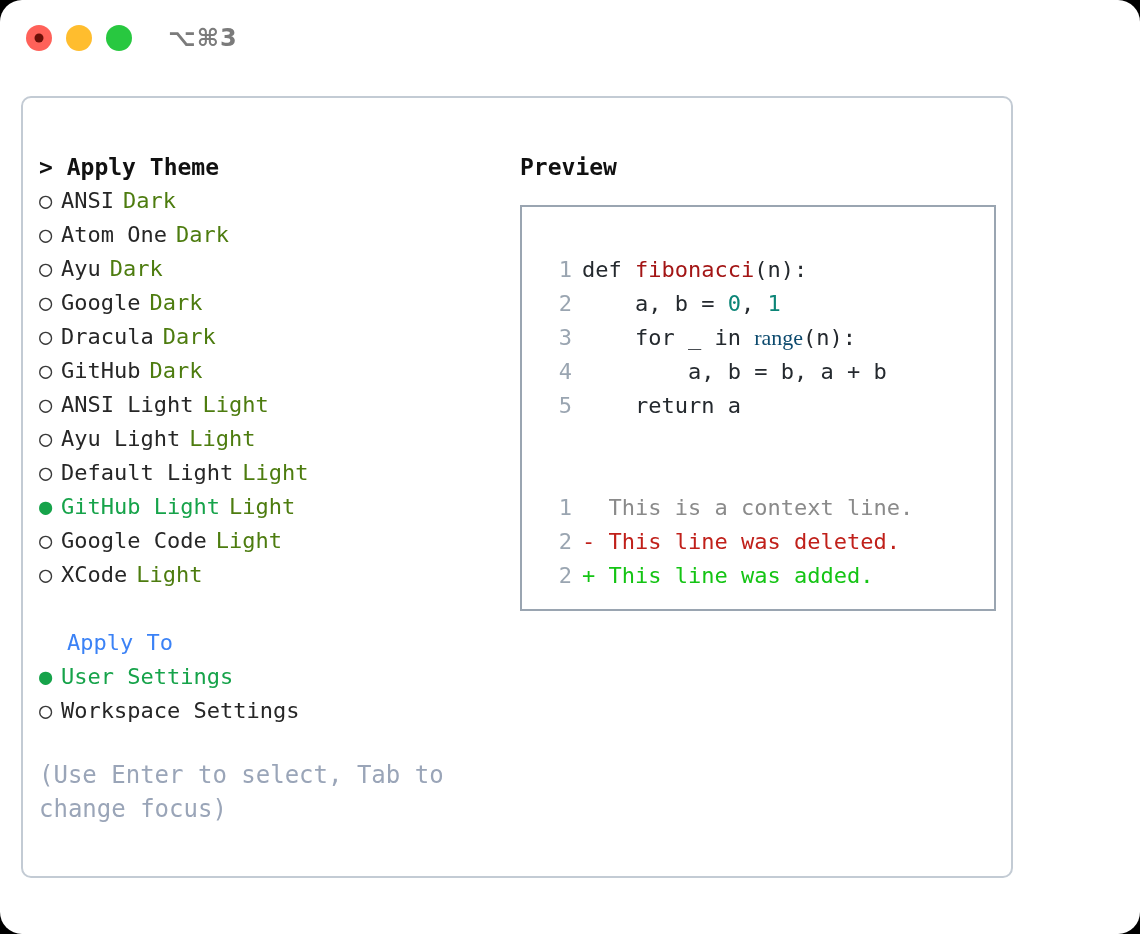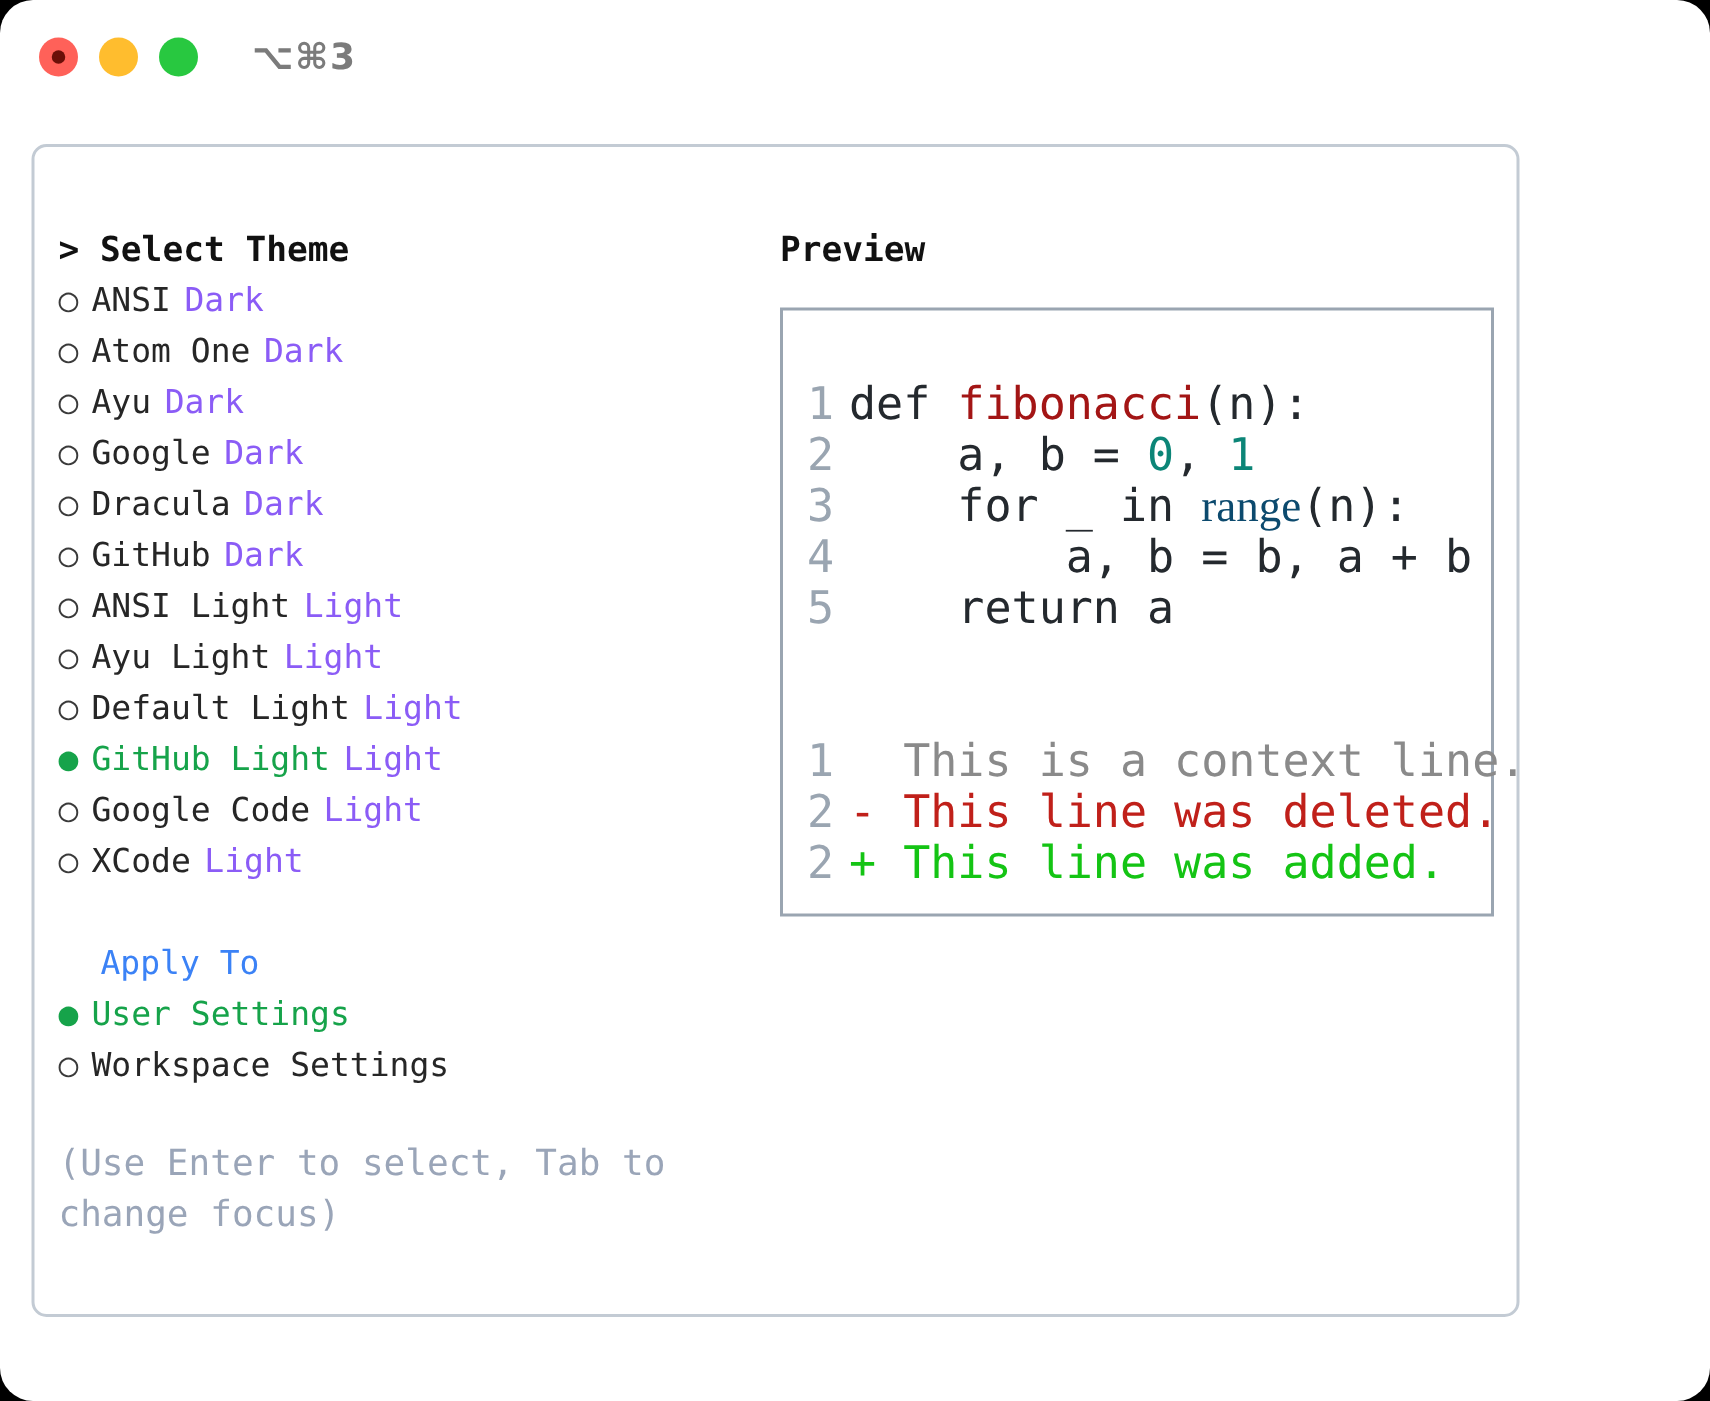--- a/index.html
+++ b/index.html
@@ -129,21 +129,21 @@
     text-align: left;
     font-size: 22px;
     line-height: 34px;
   }
   .bullet-off { color: #3a3a3a; }
   .bullet-on  { color: #16a34a; }
 
   .row-label { color: #262626; }
   .row.selected .row-label { color: #16a34a; }
   .row-tag {
-    color: #8b5cf6;
+    color: #4d7c0f;
     margin-left: 9px;
   }
 
   .section-gap { height: 34px; }
 
   .apply-title {
     font-size: 22px;
     color: #3b82f6;
     line-height: 34px;
     padding-left: 28px;
@@ -181,23 +181,23 @@
     width: 476px;
     height: 406px;
     border: 2px solid #9aa5b1;
     box-sizing: border-box;
     background: #ffffff;
     position: relative;
   }
 
   .code {
     position: absolute;
-    left: 12px;
+    left: 28px;
     top: 46px;
-    font-size: 30px;
+    font-size: 22px;
     line-height: 34px;
     white-space: pre;
   }
 
   .cline { display: block; white-space: pre; }
   .lineno {
     color: #9aa5b1;
     display: inline-block;
     width: 22px;
     text-align: right;
@@ -227,21 +227,21 @@
       <span class="dot dot-green"></span>
     </div>
     <div class="shortcut">⌥⌘3</div>
   </div>
 
   <div class="panel">
     <div class="panel-inner">
 
       <div class="left-col">
 
-        <div class="heading"><span class="caret">&gt;</span><span> </span><span>Select Theme</span></div>
+        <div class="heading"><span class="caret">&gt;</span><span> </span><span>Apply Theme</span></div>
 
         <div class="theme-list" id="theme-list">
             <div class="row"><span class="bullet bullet-off">○</span><span class="row-label">ANSI</span><span class="row-tag">Dark</span></div>
             <div class="row"><span class="bullet bullet-off">○</span><span class="row-label">Atom One</span><span class="row-tag">Dark</span></div>
             <div class="row"><span class="bullet bullet-off">○</span><span class="row-label">Ayu</span><span class="row-tag">Dark</span></div>
             <div class="row"><span class="bullet bullet-off">○</span><span class="row-label">Google</span><span class="row-tag">Dark</span></div>
             <div class="row"><span class="bullet bullet-off">○</span><span class="row-label">Dracula</span><span class="row-tag">Dark</span></div>
             <div class="row"><span class="bullet bullet-off">○</span><span class="row-label">GitHub</span><span class="row-tag">Dark</span></div>
             <div class="row"><span class="bullet bullet-off">○</span><span class="row-label">ANSI Light</span><span class="row-tag">Light</span></div>
             <div class="row"><span class="bullet bullet-off">○</span><span class="row-label">Ayu Light</span><span class="row-tag">Light</span></div>

